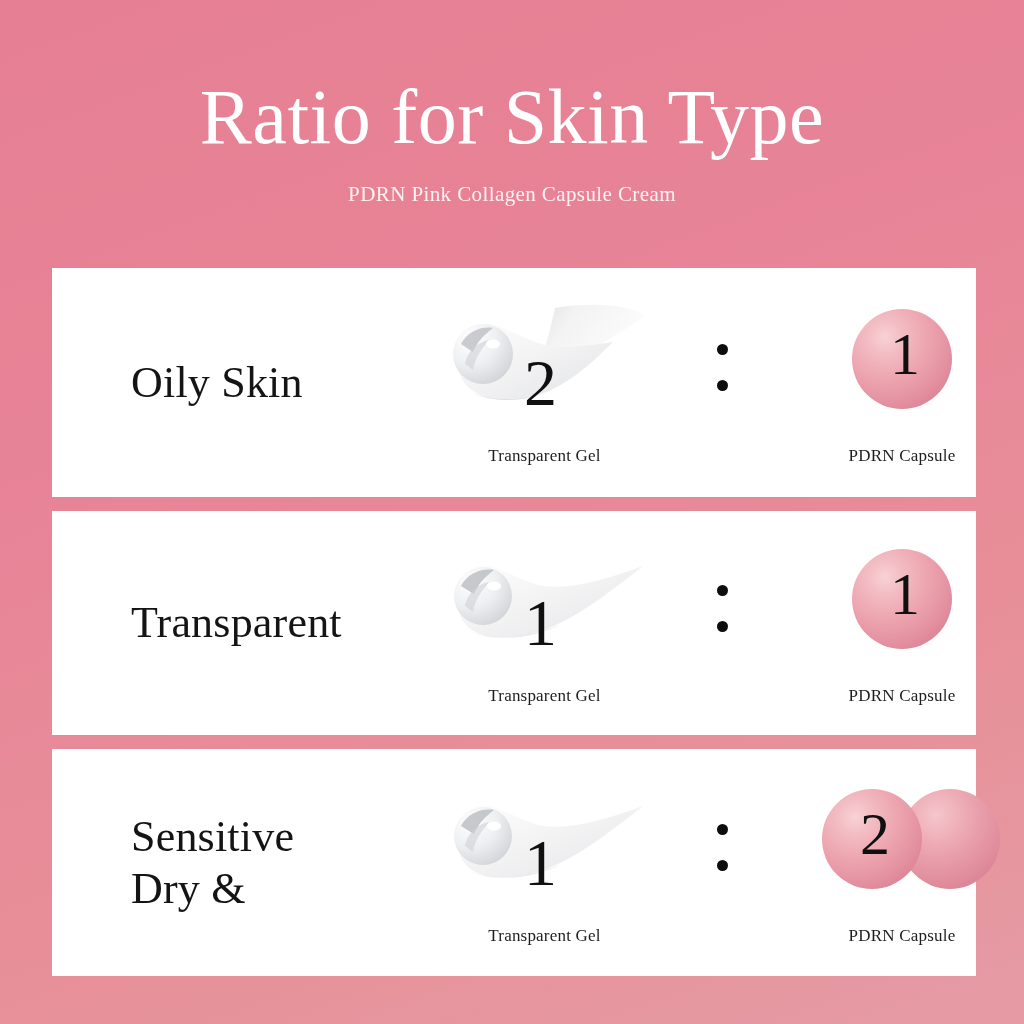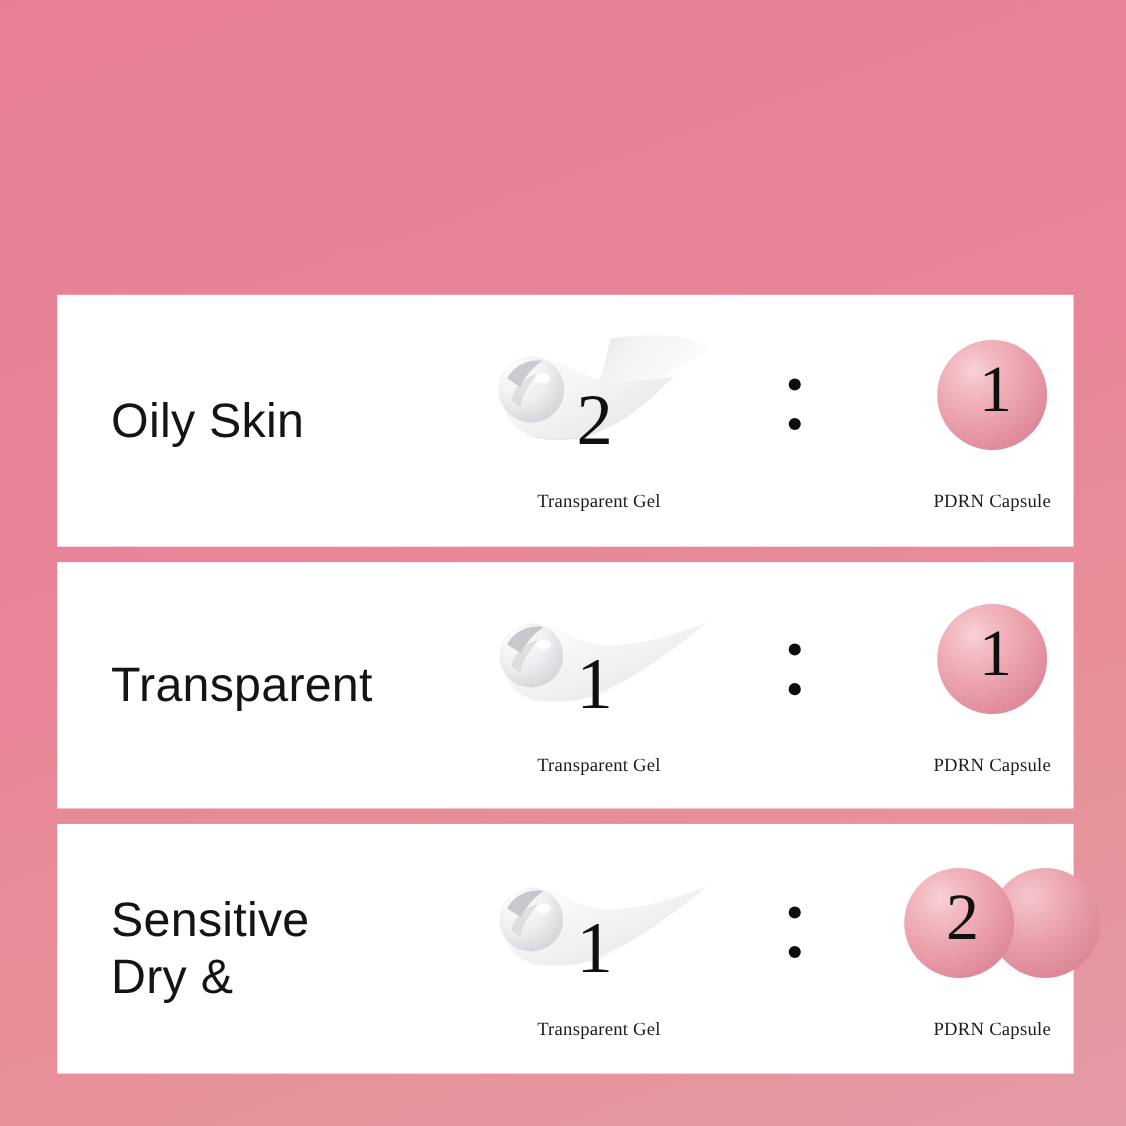--- a/index.html
+++ b/index.html
@@ -68,23 +68,23 @@
     display: flex;
     align-items: center;
     margin-bottom: 14px;
   }
   .ratio-card.row-1 { height: 229px; }
   .ratio-card.row-2 { height: 224px; }
   .ratio-card.row-3 { height: 227px; margin-bottom: 0; }
 
   .skin-label {
     flex: 0 0 370px;
-    padding-left: 49px;
+    padding-left: 79px;
     box-sizing: border-box;
-    font-family: Liberation Sans, sans-serif;
+    font-family: Liberation Serif, serif;
     font-size: 44px;
     line-height: 1.18;
     color: #141414;
     letter-spacing: 0.2px;
   }
   .skin-label .lbl-line { display: block; }
 
   .ratio-zone {
     flex: 1 1 auto;
     display: flex;
@@ -205,20 +205,24 @@
   .cap-art.single .cap-num { left: 78px; top: 24px; }
   .cap-art.double .cap-num { left: 48px; top: 24px; }
 
   .cap-caption { margin-top: 28px; }
 </style>
 </head>
 <body>
 
 <div id="poster">
 
+  <div class="header">
+    <h1 class="poster-title">Ratio for Skin Type</h1>
+    <div class="poster-subtitle">PDRN Pink Collagen Capsule Cream</div>
+  </div>
 
   <div class="cards">
 
     <div class="ratio-card row-1">
       <div class="skin-label">
         <span class="lbl-line">Oily Skin</span>
       </div>
 
       <div class="ratio-zone">
 

